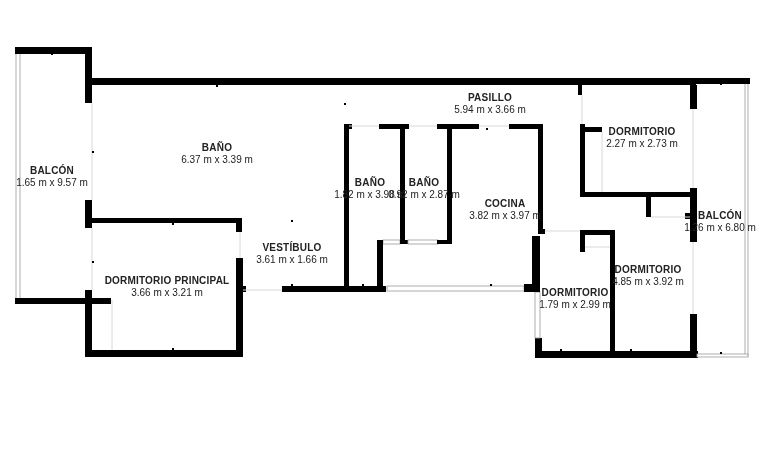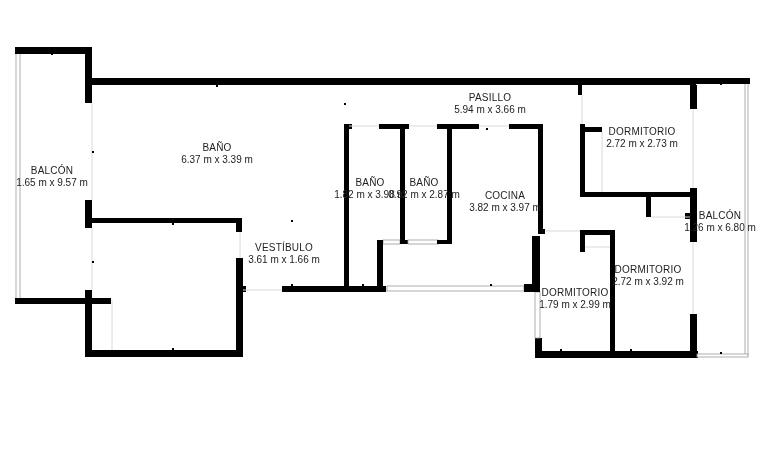--- a/index.html
+++ b/index.html
@@ -3,21 +3,21 @@
 <meta charset="utf-8">
 <style>
   html, body { margin: 0; padding: 0; background: #ffffff; }
   body { width: 770px; height: 460px; overflow: hidden; position: relative; font-family: "Liberation Sans", sans-serif; }
   #plan { position: absolute; left: 0; top: 0; width: 770px; height: 460px; }
   .wall { fill: #000000; }
   .window { fill: #ffffff; stroke: #9a9a9a; stroke-width: 0.8; }
   .opening { stroke: #d8d8d8; stroke-width: 1; fill: none; }
   .tick { fill: #000000; }
   .room-label { position: absolute; transform: translate(-50%, -50%); text-align: center; color: #222222; font-size: 10px; line-height: 12px; white-space: nowrap; }
-  .room-label .name { display: block; letter-spacing: 0.2px; }
+  .room-label .name { display: block; letter-spacing: 0.2px; font-weight: bold; }
   .room-label .dims { display: block; text-align: center; }
 </style>
 </head>
 <body>
 
 <svg id="plan" viewBox="0 0 770 460" xmlns="http://www.w3.org/2000/svg">
 
   <g>
     <rect class="window" x="16" y="52" width="4" height="248"></rect>
     <rect class="wall" x="15" y="47" width="76" height="7"></rect>
@@ -152,37 +152,39 @@
   <span class="dims">5.94 m x 3.66 m</span>
 </div>
 <div class="room-label" style="left:370px; top:189px;">
   <span class="name">BAÑO</span>
   <span class="dims">1.82 m x 3.98 m</span>
 </div>
 <div class="room-label" style="left:424px; top:189px;">
   <span class="name">BAÑO</span>
   <span class="dims">0.92 m x 2.87 m</span>
 </div>
-<div class="room-label" style="left:505px; top:202px;">
+<div class="room-label" style="left:505px; top:210px;">
   <span class="name">COCINA</span>
   <span class="dims">3.82 m x 3.97 m</span>
 </div>
-<div class="room-label" style="left:284px; top:254px;">
+<div class="room-label" style="left:292px; top:254px;">
   <span class="name">VESTÍBULO</span>
   <span class="dims">3.61 m x 1.66 m</span>
 </div>
 <div class="room-label" style="left:167px; top:287px;">
+  <span class="name">DORMITORIO PRINCIPAL</span>
+  <span class="dims">3.66 m x 3.21 m</span>
 </div>
 <div class="room-label" style="left:642px; top:138px;">
   <span class="name">DORMITORIO</span>
-  <span class="dims">2.72 m x 2.73 m</span>
+  <span class="dims">2.27 m x 2.73 m</span>
 </div>
 <div class="room-label" style="left:648px; top:276px;">
   <span class="name">DORMITORIO</span>
-  <span class="dims">2.72 m x 3.92 m</span>
+  <span class="dims">4.85 m x 3.92 m</span>
 </div>
 <div class="room-label" style="left:575px; top:299px;">
   <span class="name">DORMITORIO</span>
   <span class="dims">1.79 m x 2.99 m</span>
 </div>
 <div class="room-label" style="left:720px; top:222px;">
   <span class="name">BALCÓN</span>
   <span class="dims">1.26 m x 6.80 m</span>
 </div>
 

